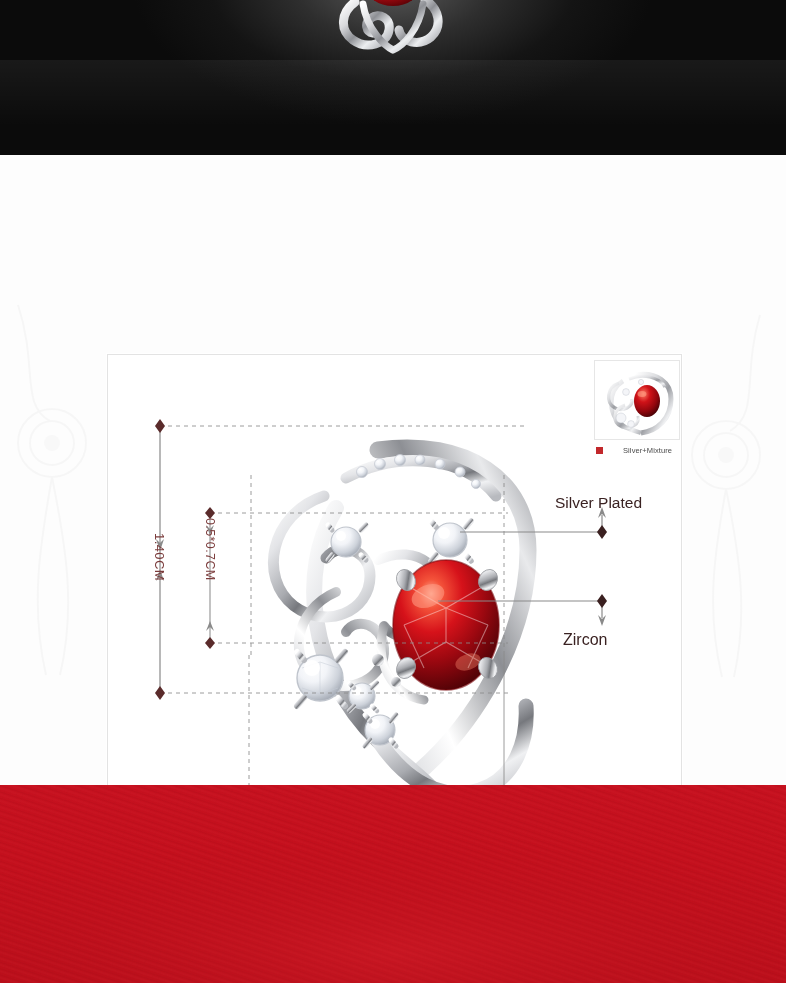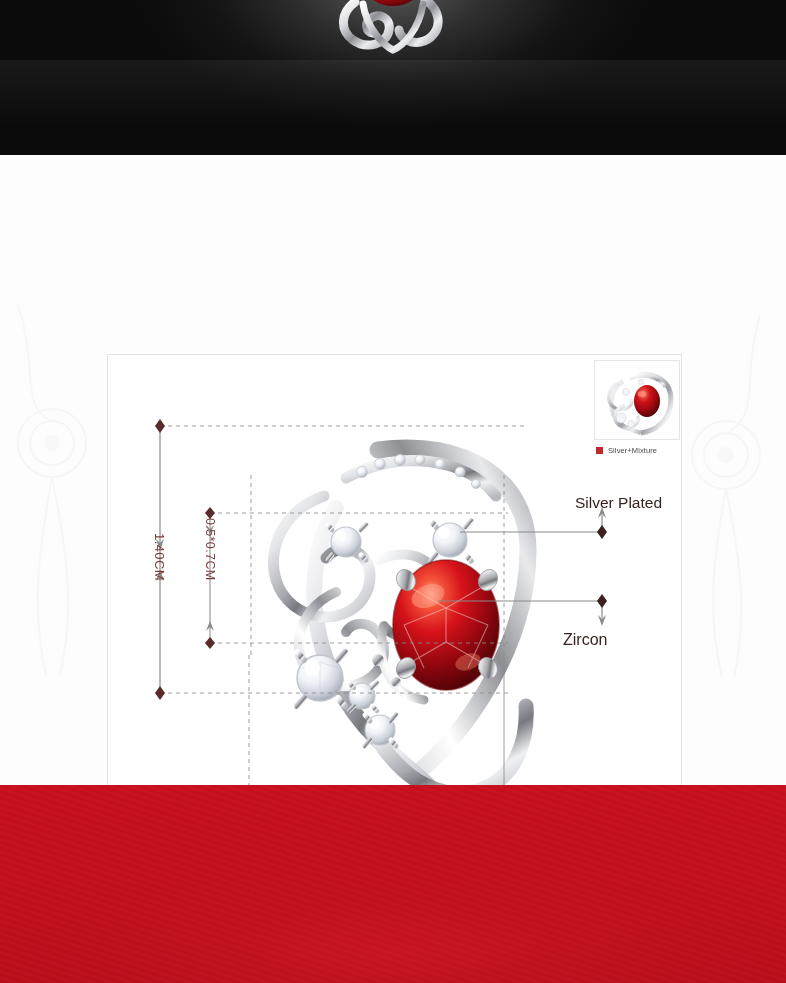--- a/index.html
+++ b/index.html
@@ -56,21 +56,21 @@
   
   #swatch-box{
     position:absolute;left:486px;top:5px;width:85px;height:95px;
   }
   #swatch-thumb{
     position:absolute;left:0;top:0;width:84px;height:78px;
     border:1px solid #e6e6e6;background:#fff;overflow:hidden;
   }
   #swatch-row{
     position:absolute;left:2px;top:84px;width:82px;height:12px;
-    display:flex;align-items:center;gap:5px;
+    display:flex;align-items:center;gap:20px;
   }
   #swatch-chip{
     width:7px;height:7px;background:#c2282b;flex:0 0 auto;
   }
   #swatch-label{
     font-size:7.5px;color:#4a4a4a;letter-spacing:.1px;white-space:nowrap;
   }
 
   
   #measure-svg{position:absolute;left:0;top:0;width:573px;height:578px;}
@@ -85,21 +85,21 @@
     transform-origin:0 0;
     transform:rotate(90deg);
   }
   #label-140{ left:59px; top:178px; }
   #label-0507{ left:109px; top:163px; font-size:12.5px; }
 
   
   .callout{
     position:absolute;color:#3a2222;white-space:nowrap;
   }
-  #label-silver-plated{ left:467px; top:139px; font-size:15.5px; }
+  #label-silver-plated{ left:447px; top:139px; font-size:15.5px; }
   #label-zircon{ left:455px; top:276px; font-size:16px; }
 
   
   #bottom-red{
     position:absolute;left:0;top:785px;width:786px;height:198px;
     background:
       linear-gradient(180deg,#c6111f 0%,#c4101d 35%,#bb0f1b 100%);
     overflow:hidden;
   }
   #bottom-red .fabric{

